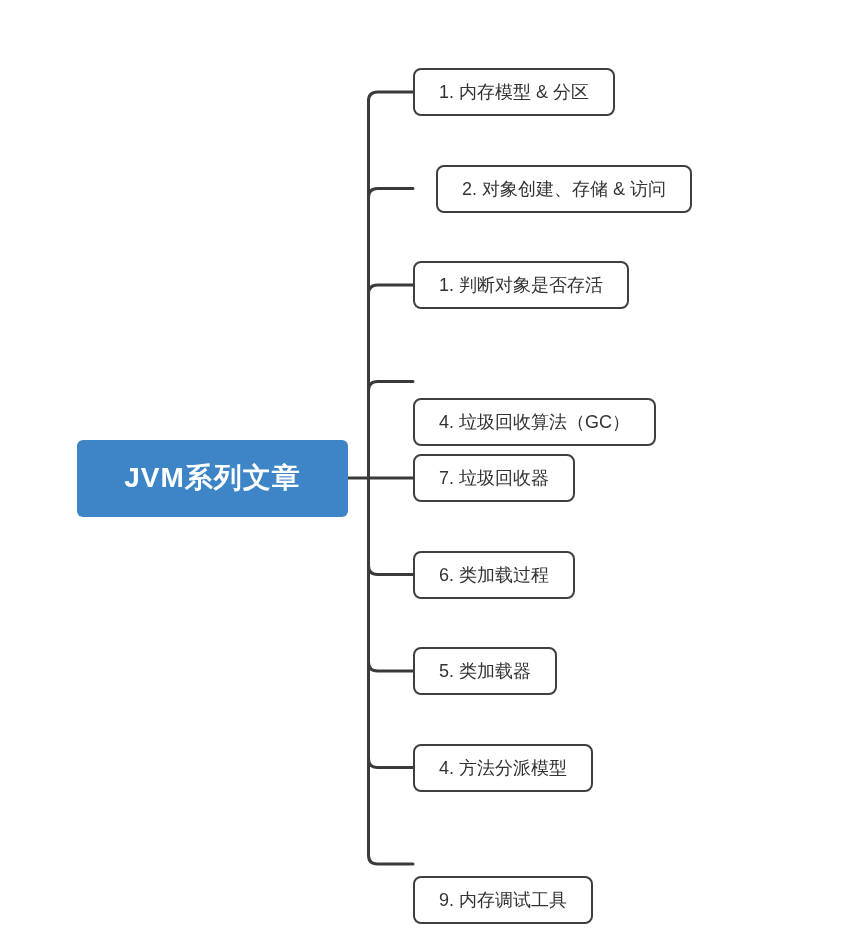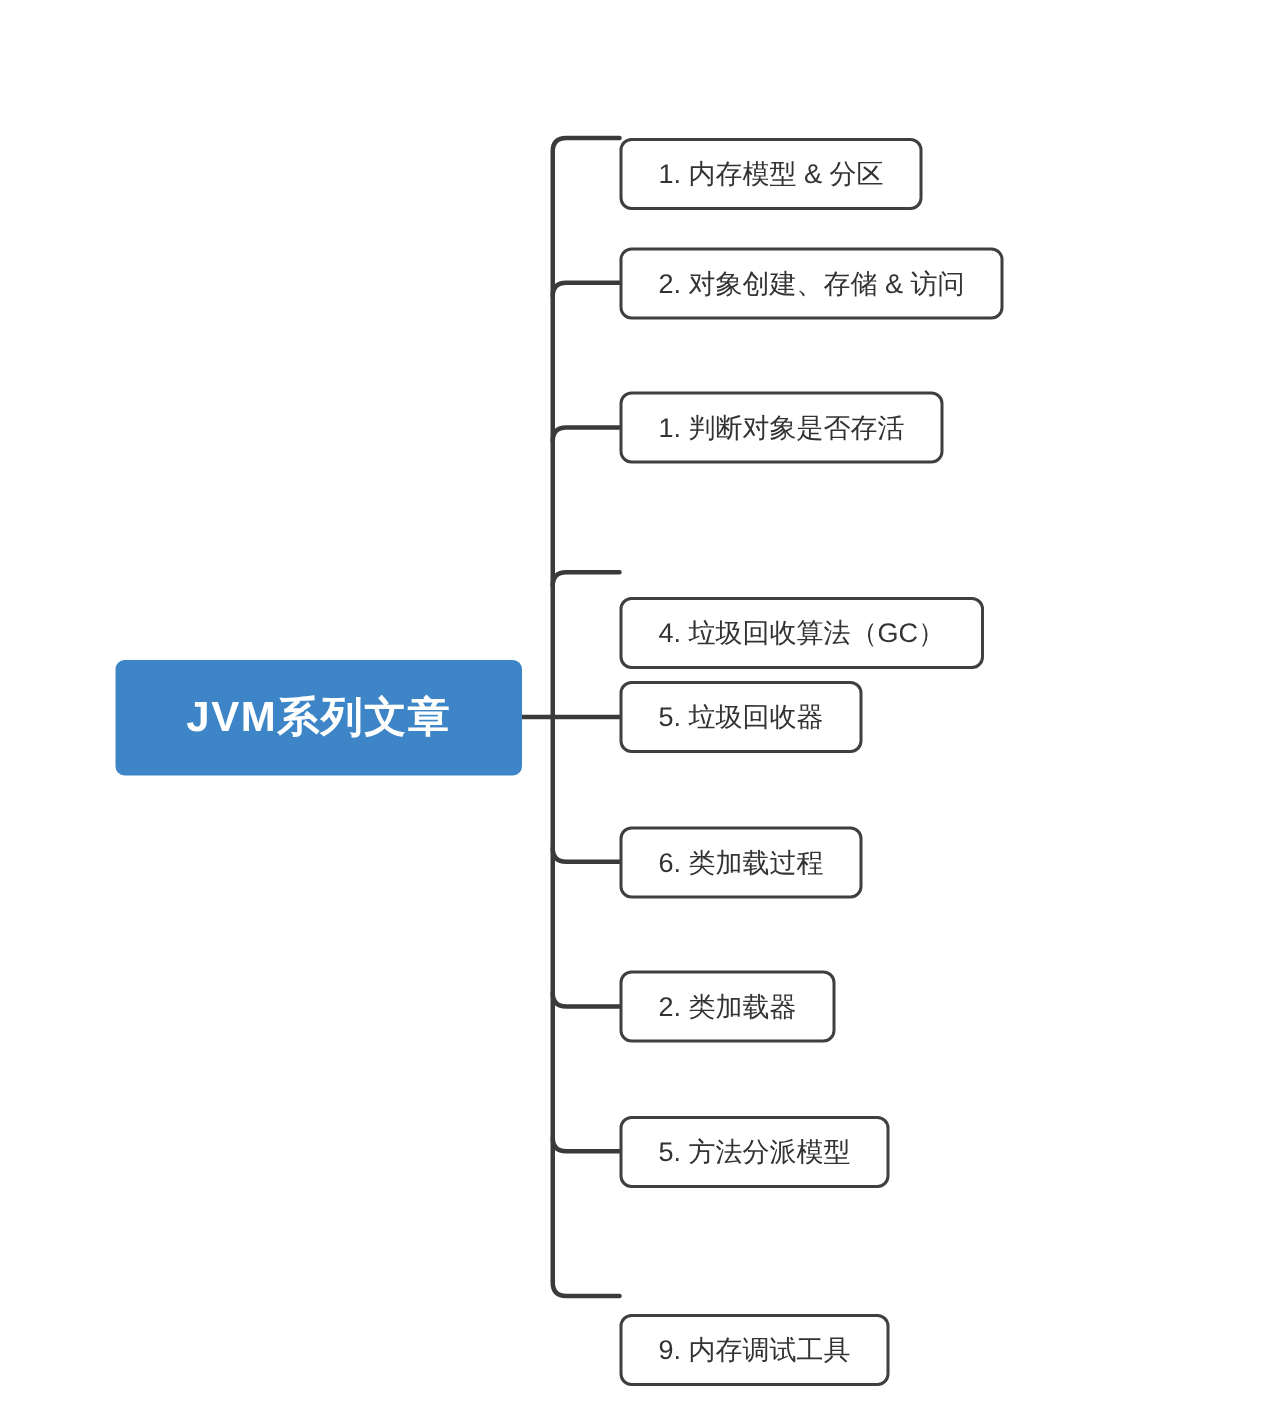--- a/index.html
+++ b/index.html
@@ -60,23 +60,23 @@
       <path d="M 348 478 H 413" fill="none" stroke="#3A3A3A" stroke-width="3" stroke-linecap="round"></path>
       <path d="M 413 188.5 H 377.5 Q 368.5 188.5 368.5 197.5" fill="none" stroke="#3A3A3A" stroke-width="3" stroke-linecap="round"></path>
       <path d="M 413 285 H 377.5 Q 368.5 285 368.5 294" fill="none" stroke="#3A3A3A" stroke-width="3" stroke-linecap="round"></path>
       <path d="M 413 381.5 H 377.5 Q 368.5 381.5 368.5 390.5" fill="none" stroke="#3A3A3A" stroke-width="3" stroke-linecap="round"></path>
       <path d="M 413 574.5 H 377.5 Q 368.5 574.5 368.5 565.5" fill="none" stroke="#3A3A3A" stroke-width="3" stroke-linecap="round"></path>
       <path d="M 413 671 H 377.5 Q 368.5 671 368.5 662" fill="none" stroke="#3A3A3A" stroke-width="3" stroke-linecap="round"></path>
       <path d="M 413 767.5 H 377.5 Q 368.5 767.5 368.5 758.5" fill="none" stroke="#3A3A3A" stroke-width="3" stroke-linecap="round"></path>
     </svg>
   <div id="root-node" style="left: 77px; top: 439.5px;">JVM系列文章</div>
   <div id="nodes">
-      <div class="node" style="left: 413px; top: 68px; margin-top: 24px;"><span>1. 内存模型 &amp; 分区</span></div>
-      <div class="node" style="left: 413px; top: 164.5px;"><span>2. 对象创建、存储 &amp; 访问</span></div>
+      <div class="node" style="left: 413px; top: 68px;"><span>1. 内存模型 &amp; 分区</span></div>
+      <div class="node" style="left: 436px; top: 164.5px;"><span>2. 对象创建、存储 &amp; 访问</span></div>
       <div class="node" style="left: 413px; top: 261px;"><span>1. 判断对象是否存活</span></div>
       <div class="node" style="left: 413px; top: 357.5px; margin-top: 40px;"><span>4. 垃圾回收算法（GC）</span></div>
-      <div class="node" style="left: 413px; top: 454px;"><span>5. 垃圾回收器</span></div>
+      <div class="node" style="left: 413px; top: 454px;"><span>7. 垃圾回收器</span></div>
       <div class="node" style="left: 413px; top: 550.5px;"><span>6. 类加载过程</span></div>
-      <div class="node" style="left: 413px; top: 647px;"><span>2. 类加载器</span></div>
-      <div class="node" style="left: 413px; top: 743.5px;"><span>5. 方法分派模型</span></div>
+      <div class="node" style="left: 413px; top: 647px;"><span>5. 类加载器</span></div>
+      <div class="node" style="left: 413px; top: 743.5px;"><span>4. 方法分派模型</span></div>
       <div class="node" style="left: 413px; top: 876px;"><span>9. 内存调试工具</span></div>
     </div>
 </div>
 
 </body></html>

